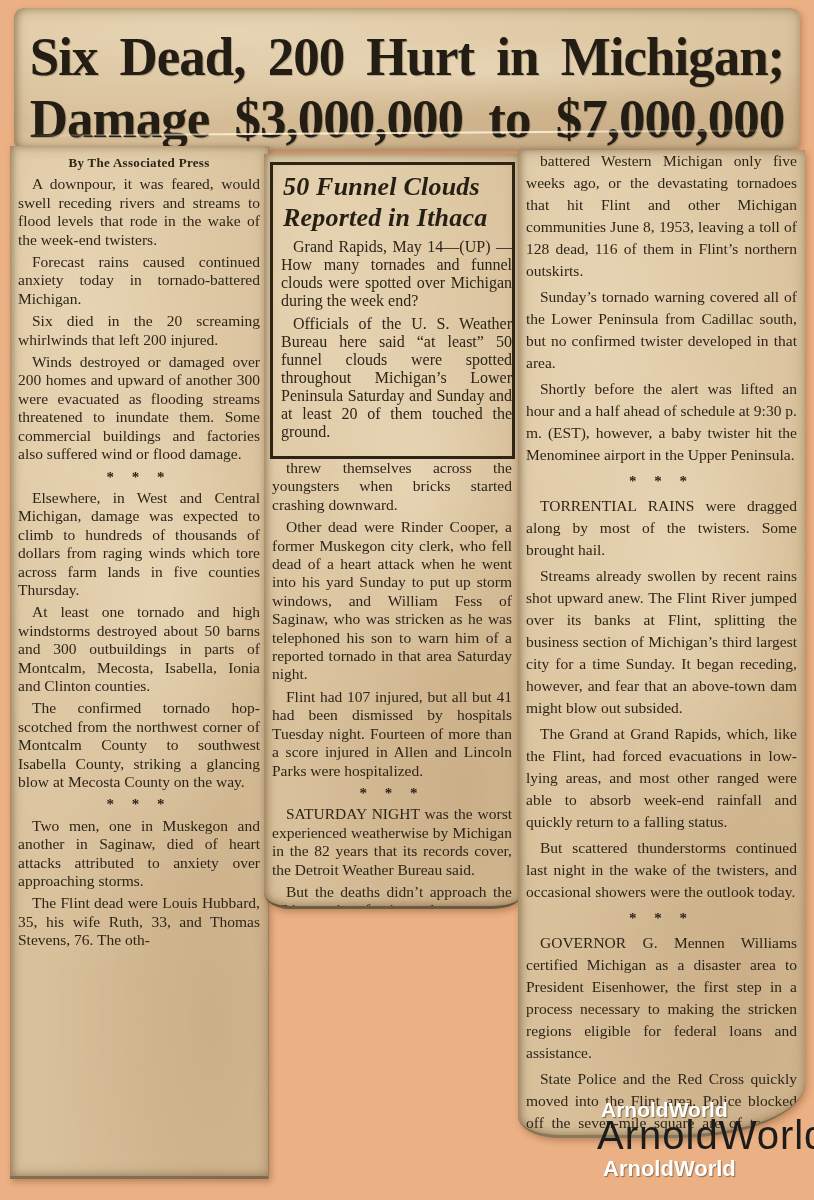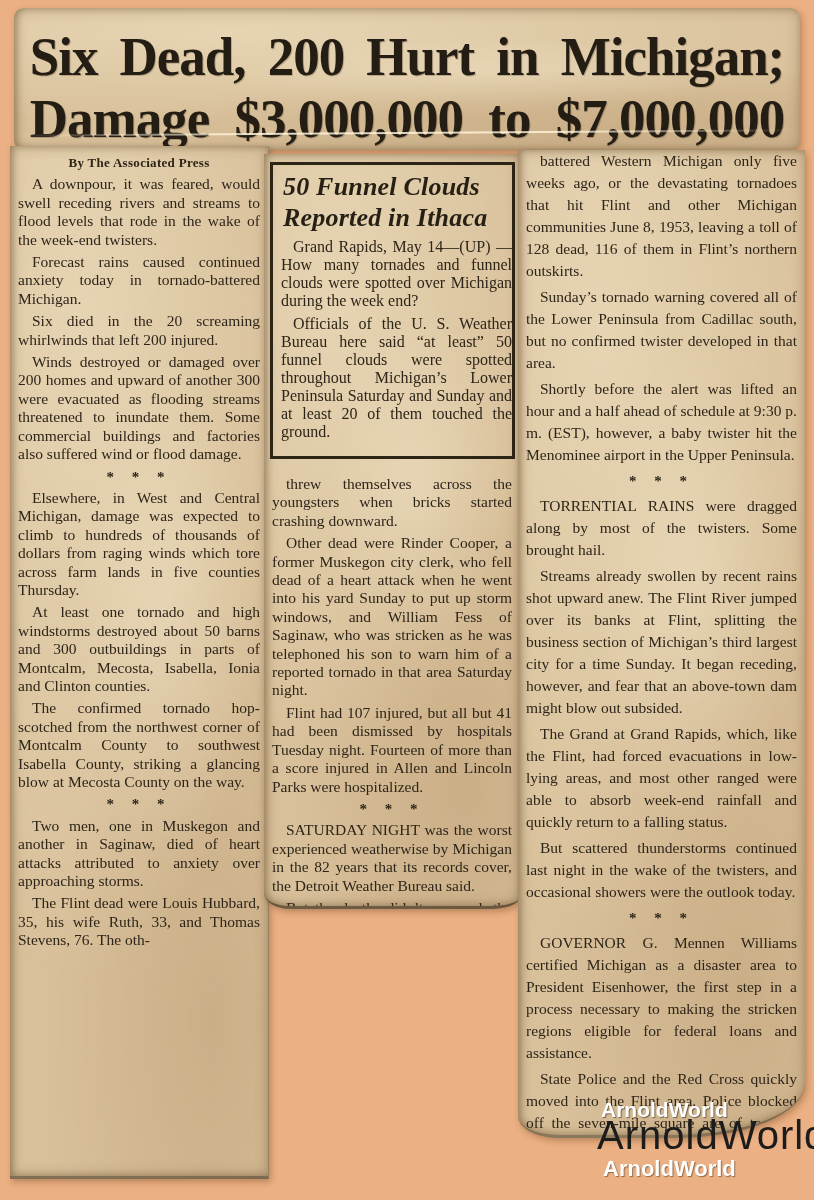--- a/index.html
+++ b/index.html
@@ -43,21 +43,21 @@
     pointer-events:none;
   }
   
   .coltext{padding:4px 8px 0 8px;font-size:15.5px;line-height:18.4px;}
   #piece-col3 .coltext{font-size:15.5px;line-height:22px;padding-top:0;}
   .np-p{margin:0 0 4px 0;text-indent:14px;text-align:justify;}
   .np-sep{text-align:center;font-weight:700;letter-spacing:7px;font-size:15px;margin:1px 0 3px 0;}
   .byline{font-weight:700;font-size:13px;text-align:center;margin:4px 0 3px 0;letter-spacing:.3px;}
   
   #funnel-box{
-    margin:8px 5px 16px 6px;border:3px solid #2c2415;
+    margin:8px 5px 0 6px;border:3px solid #2c2415;
     padding:6px 0 10px 8px;
   }
   .box-title{
     font-weight:700;font-style:italic;font-size:26px;line-height:31px;
     color:#261f14;letter-spacing:.2px;margin-left:2px;
   }
   #funnel-box .np-p{text-indent:12px;margin-bottom:5px;}
   
   .wm{position:absolute;font-family:"Liberation Sans","DejaVu Sans",sans-serif;white-space:nowrap;}
   #wm-top{left:601px;top:1098px;font-size:21px;font-weight:700;color:#ffffff;text-shadow:1px 1px 1px rgba(60,40,20,.6);}

